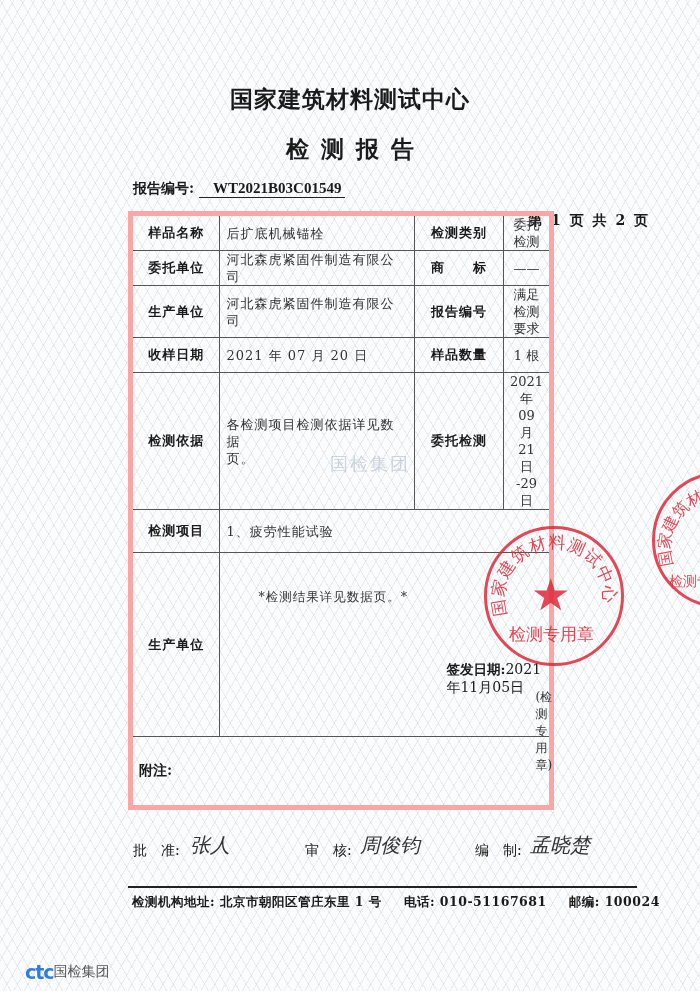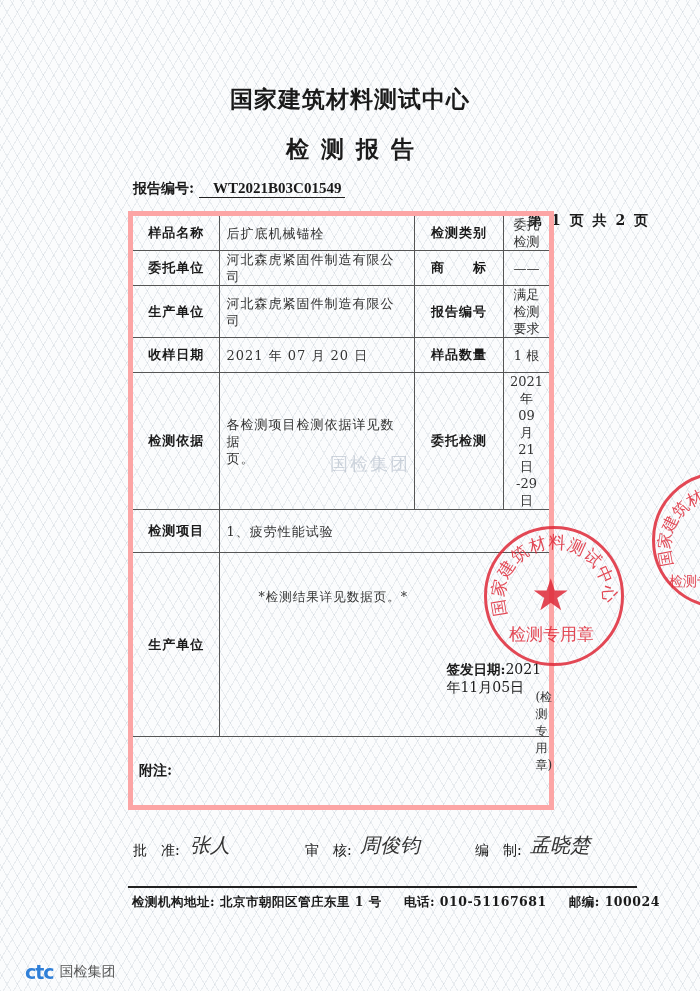--- a/index.html
+++ b/index.html
@@ -39,21 +39,21 @@
   .stamp-main .arc { position:absolute; left:0; top:0; width:134px; height:134px; }
   .stamp-main .bottom { position:absolute; left:22px; top:94px; font-size:17px; font-family:"DejaVu Sans",sans-serif; }
   .stamp-edge { left:652px; top:472px; width:130px; height:130px; }
   .stamp-edge .bottom { position:absolute; left:14px; top:98px; font-size:14px; font-family:"DejaVu Sans",sans-serif; }
 
   .sig-row { top:842px; font-size:14px; font-weight:normal; }
   .sig { position:absolute; top:832px; font-family:"DejaVu Serif",serif; font-style:italic; font-size:20px; color:#333; }
   .footer-rule { left:128px; top:886px; width:509px; height:2px; background:#222; }
   .footer { left:132px; top:894px; font-size:12.5px; font-weight:bold; letter-spacing:0.5px; white-space:nowrap; }
   .footer .sp { display:inline-block; width:22px; }
-  .brand { left:25px; top:961px; display:flex; align-items:center; gap:6px; }
+  .brand { left:25px; top:961px; display:flex; align-items:center; }
   .brand .logo { font-family:"DejaVu Sans",sans-serif; font-weight:bold; font-size:19px; color:#2f7fd8; letter-spacing:-1px; }
   .brand .name { font-family:"DejaVu Sans",sans-serif; font-size:14px; color:#555; }
   .watermark { left:330px; top:452px; font-family:"DejaVu Sans",sans-serif; font-size:18px; color:rgba(170,180,195,0.55); letter-spacing:2px; }
 </style>
 </head>
 <body>
 
 <div class="abs org-title">国家建筑材料测试中心</div>
 <div class="abs doc-title">检测报告</div>
 

